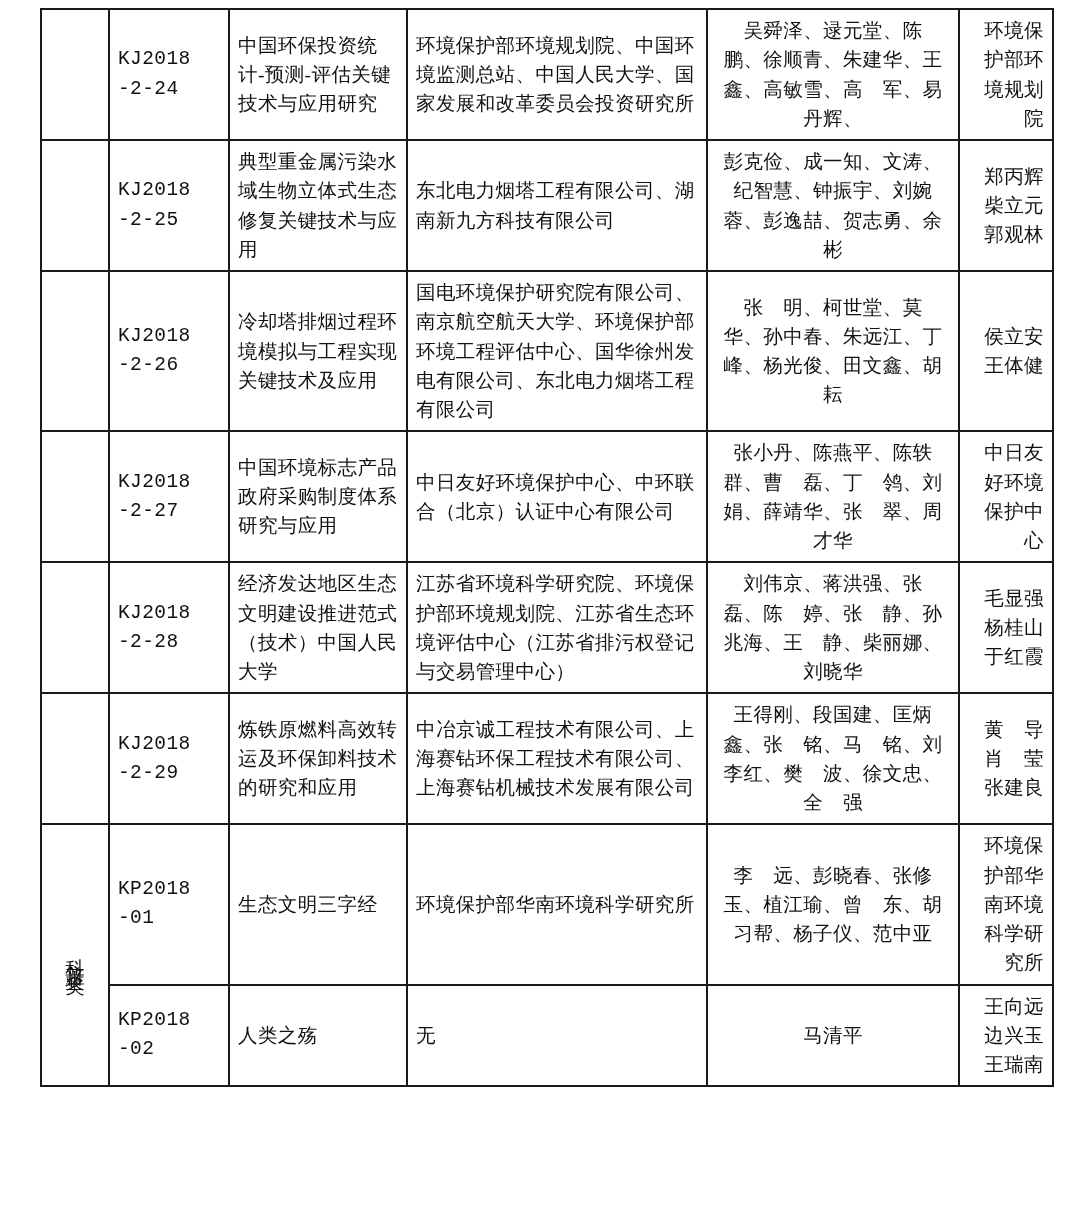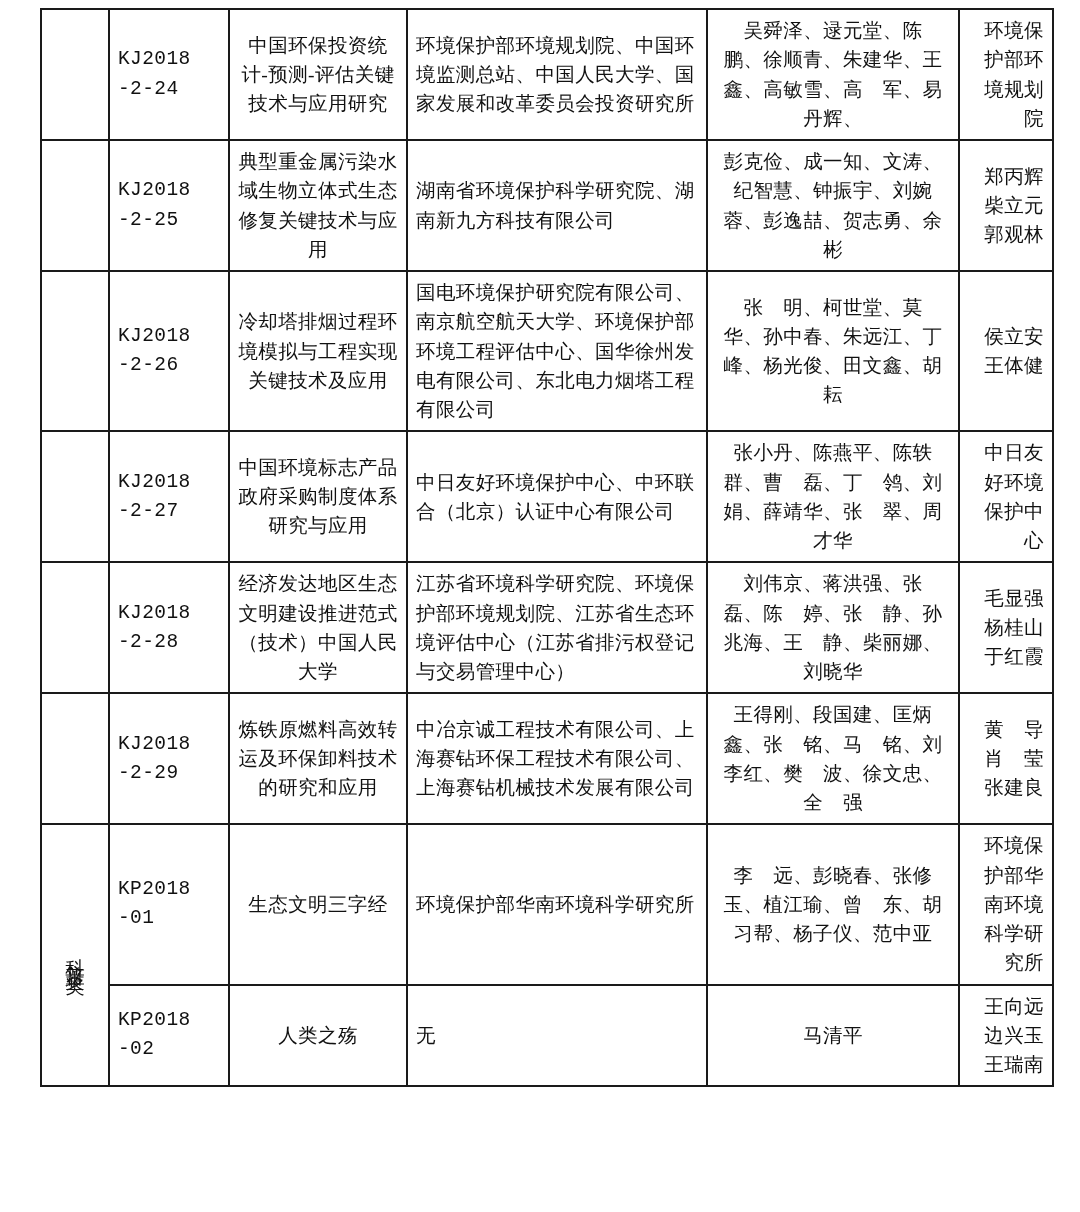--- a/index.html
+++ b/index.html
@@ -59,21 +59,21 @@
     line-height: 1.6;
   }
   td.code {
     text-align: left;
     font-family: Liberation Mono, monospace;
     letter-spacing: 0px;
     padding-left: 10px;
     white-space: pre-line;
   }
   td.title {
-    text-align: center;
+    text-align: left;
     padding-left: 10px;
     border-radius: 22px;
   }
   td.org {
     text-align: left;
     padding-left: 10px;
   }
   td.people {
     text-align: center;
     padding-left: 10px;
@@ -107,21 +107,21 @@
         <td class="org">环境保护部环境规划院、中国环境监测总站、中国人民大学、国家发展和改革委员会投资研究所</td>
         <td class="people">吴舜泽、逯元堂、陈　鹏、徐顺青、朱建华、王　鑫、高敏雪、高　军、易丹辉、</td>
         <td class="unit">环境保护部环境规划院</td>
       </tr>
 
       <tr>
         <td class="cat"></td>
         <td class="code">KJ2018
 -2-25</td>
         <td class="title">典型重金属污染水域生物立体式生态修复关键技术与应用</td>
-        <td class="org">湖南省环境保护科学研究院、湖南新九方科技有限公司</td>
+        <td class="org">东北电力烟塔工程有限公司、湖南新九方科技有限公司</td>
         <td class="people">彭克俭、成一知、文涛、纪智慧、钟振宇、刘婉蓉、彭逸喆、贺志勇、余　彬</td>
         <td class="unit">郑丙辉柴立元郭观林</td>
       </tr>
 
       <tr>
         <td class="cat"></td>
         <td class="code">KJ2018
 -2-26</td>
         <td class="title">冷却塔排烟过程环境模拟与工程实现关键技术及应用</td>
         <td class="org">国电环境保护研究院有限公司、南京航空航天大学、环境保护部环境工程评估中心、国华徐州发电有限公司、东北电力烟塔工程有限公司</td>

